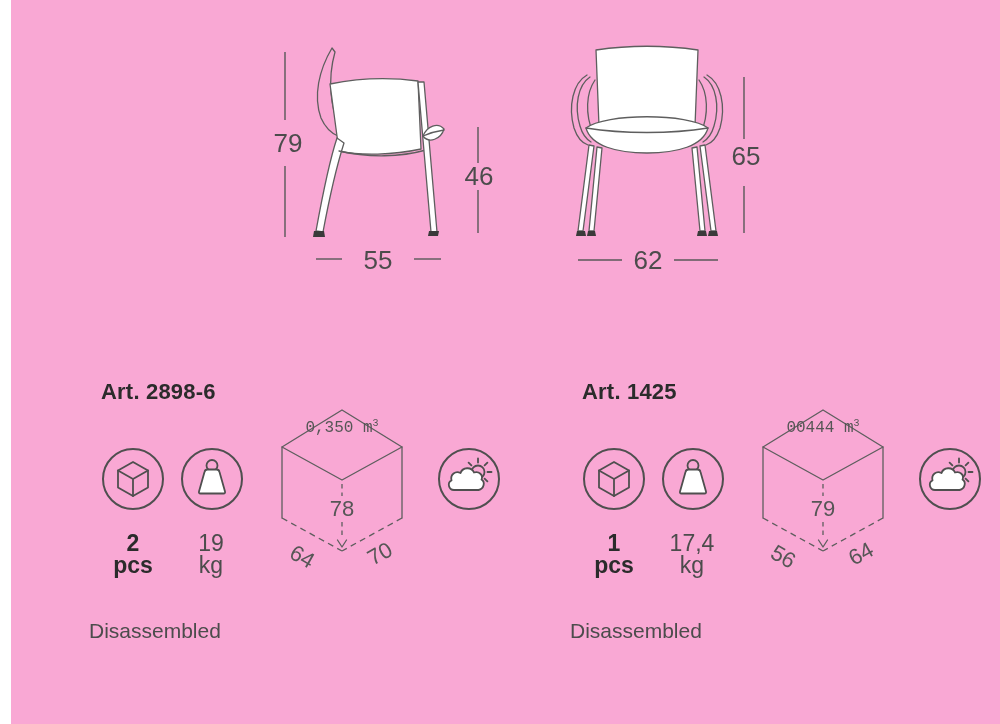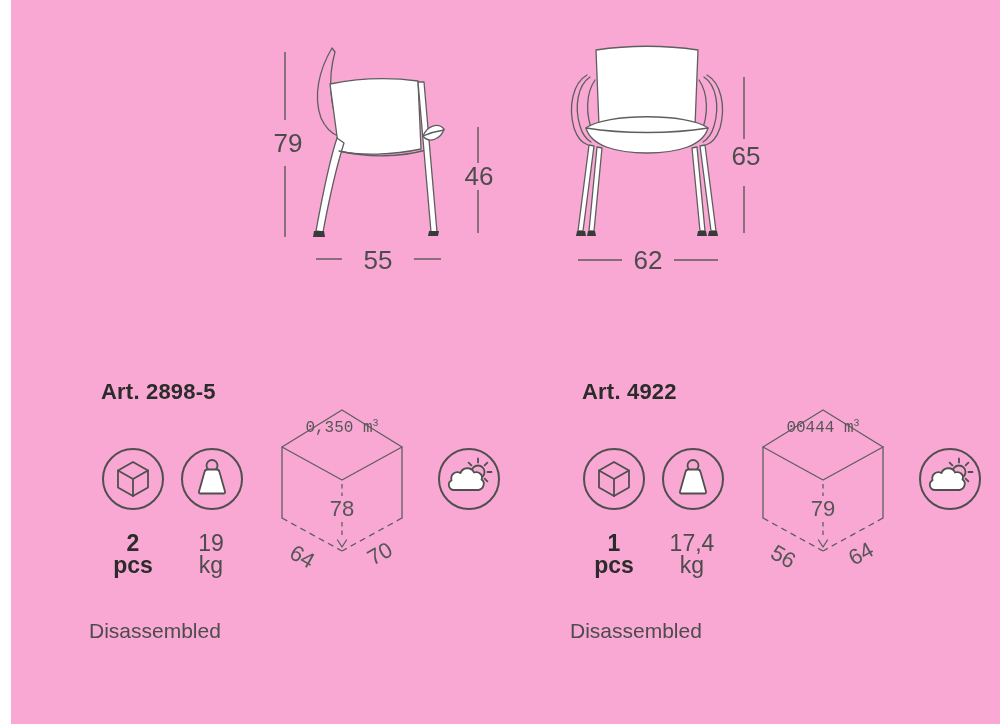--- a/index.html
+++ b/index.html
@@ -110,21 +110,21 @@
     </g>
 
     <text x="277" y="152" text-anchor="middle">79</text>
     <text x="468" y="185" text-anchor="middle">46</text>
     <text x="367" y="269" text-anchor="middle">55</text>
     <text x="735" y="165" text-anchor="middle">65</text>
     <text x="637" y="269" text-anchor="middle">62</text>
   </svg>
 
   <section class="product" id="product-0">
-    <div class="art-title">Art. 2898-5</div>
+    <div class="art-title">Art. 2898-6</div>
 
     <svg class="icon icon-cube" viewBox="-32 -32 64 64">
       <circle class="icircle" cx="0" cy="0" r="30"></circle>
       <path class="ishape" d="M0,-17 L15,-8.5 L15,8.5 L0,17 L-15,8.5 L-15,-8.5 Z"></path>
       <path class="ishape" d="M-15,-8.5 L0,0 L15,-8.5 M0,0 L0,17"></path>
     </svg>
 
     <svg class="icon icon-weight" viewBox="-32 -32 64 64">
       <circle class="icircle" cx="0" cy="0" r="30"></circle>
       <circle class="ishape" cx="0" cy="-13.5" r="5.5"></circle>
@@ -158,21 +158,21 @@
     </div>
     <div class="qty qty-wt">
       <div>19</div>
       <div>kg</div>
     </div>
 
     <div class="assembly">Disassembled</div>
   </section>
 
   <section class="product" id="product-1">
-    <div class="art-title">Art. 4922</div>
+    <div class="art-title">Art. 1425</div>
 
     <svg class="icon icon-cube" viewBox="-32 -32 64 64">
       <circle class="icircle" cx="0" cy="0" r="30"></circle>
       <path class="ishape" d="M0,-17 L15,-8.5 L15,8.5 L0,17 L-15,8.5 L-15,-8.5 Z"></path>
       <path class="ishape" d="M-15,-8.5 L0,0 L15,-8.5 M0,0 L0,17"></path>
     </svg>
 
     <svg class="icon icon-weight" viewBox="-32 -32 64 64">
       <circle class="icircle" cx="0" cy="0" r="30"></circle>
       <circle class="ishape" cx="0" cy="-13.5" r="5.5"></circle>

